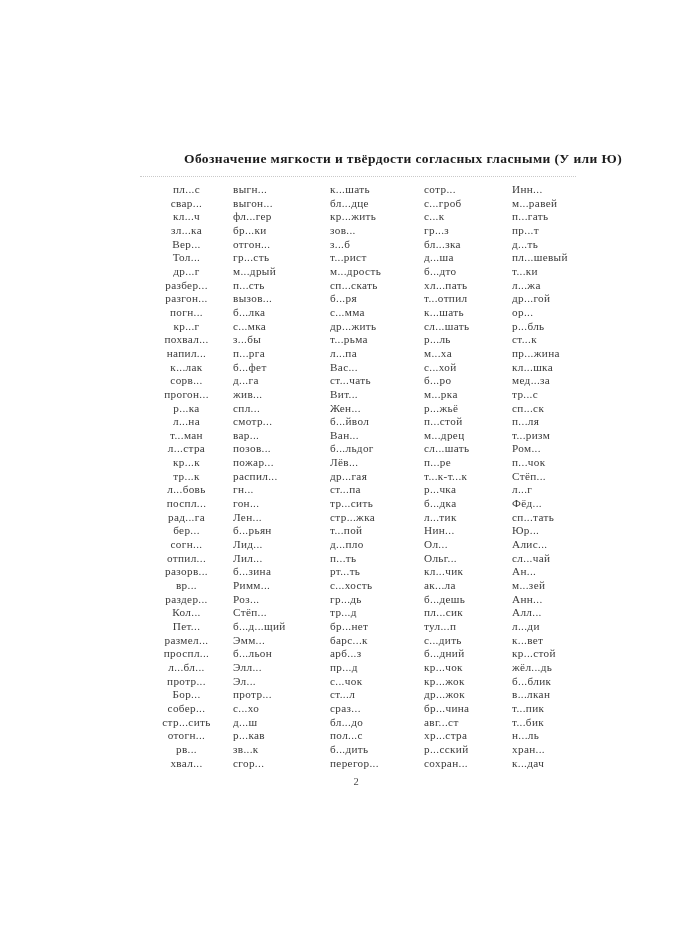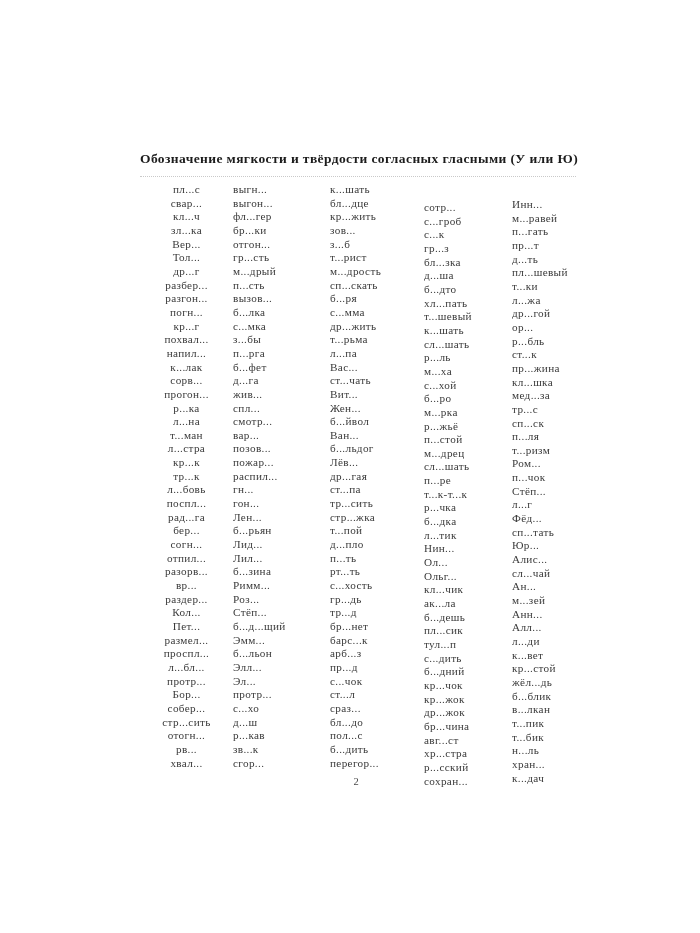--- a/index.html
+++ b/index.html
@@ -23,36 +23,37 @@
     width: 436px;
   }
   .title {
     font-size: 13.5px;
     font-weight: bold;
     color: #1c1c1c;
     text-align: right;
     letter-spacing: 0.4px;
     line-height: 18px;
     white-space: nowrap;
+    margin-left: 44px;
   }
   .title-rule {
     margin-top: 8px;
     border-top: 1px dotted #c9c9c9;
     height: 0;
   }
   .columns {
     display: flex;
     margin-top: 6px;
   }
   .col { flex: 0 0 auto; }
   .col:nth-child(1) { width: 93px; text-align: center; }
   .col:nth-child(2) { width: 97px; }
   .col:nth-child(3) { width: 94px; }
-  .col:nth-child(4) { width: 88px; margin-top: 18px; }
-  .col:nth-child(5) { width: 64px; margin-top: 15px; }
+  .col:nth-child(4) { width: 88px; }
+  .col:nth-child(5) { width: 64px; }
   .word {
     font-size: 11.2px;
     line-height: 13.65px;
     letter-spacing: 0.35px;
     color: #3a3a3a;
     white-space: nowrap;
   }
   .page-number {
     position: absolute;
     top: 776px;
@@ -208,21 +209,21 @@
         </div>
         <div class="col">
           <div class="word">сотр...</div>
           <div class="word">с...гроб</div>
           <div class="word">с...к</div>
           <div class="word">гр...з</div>
           <div class="word">бл...зка</div>
           <div class="word">д...ша</div>
           <div class="word">б...дто</div>
           <div class="word">хл...пать</div>
-          <div class="word">т...шевый</div>
+          <div class="word">т...отпил</div>
           <div class="word">к...шать</div>
           <div class="word">сл...шать</div>
           <div class="word">р...ль</div>
           <div class="word">м...ха</div>
           <div class="word">с...хой</div>
           <div class="word">б...ро</div>
           <div class="word">м...рка</div>
           <div class="word">р...жьё</div>
           <div class="word">п...стой</div>
           <div class="word">м...дрец</div>

